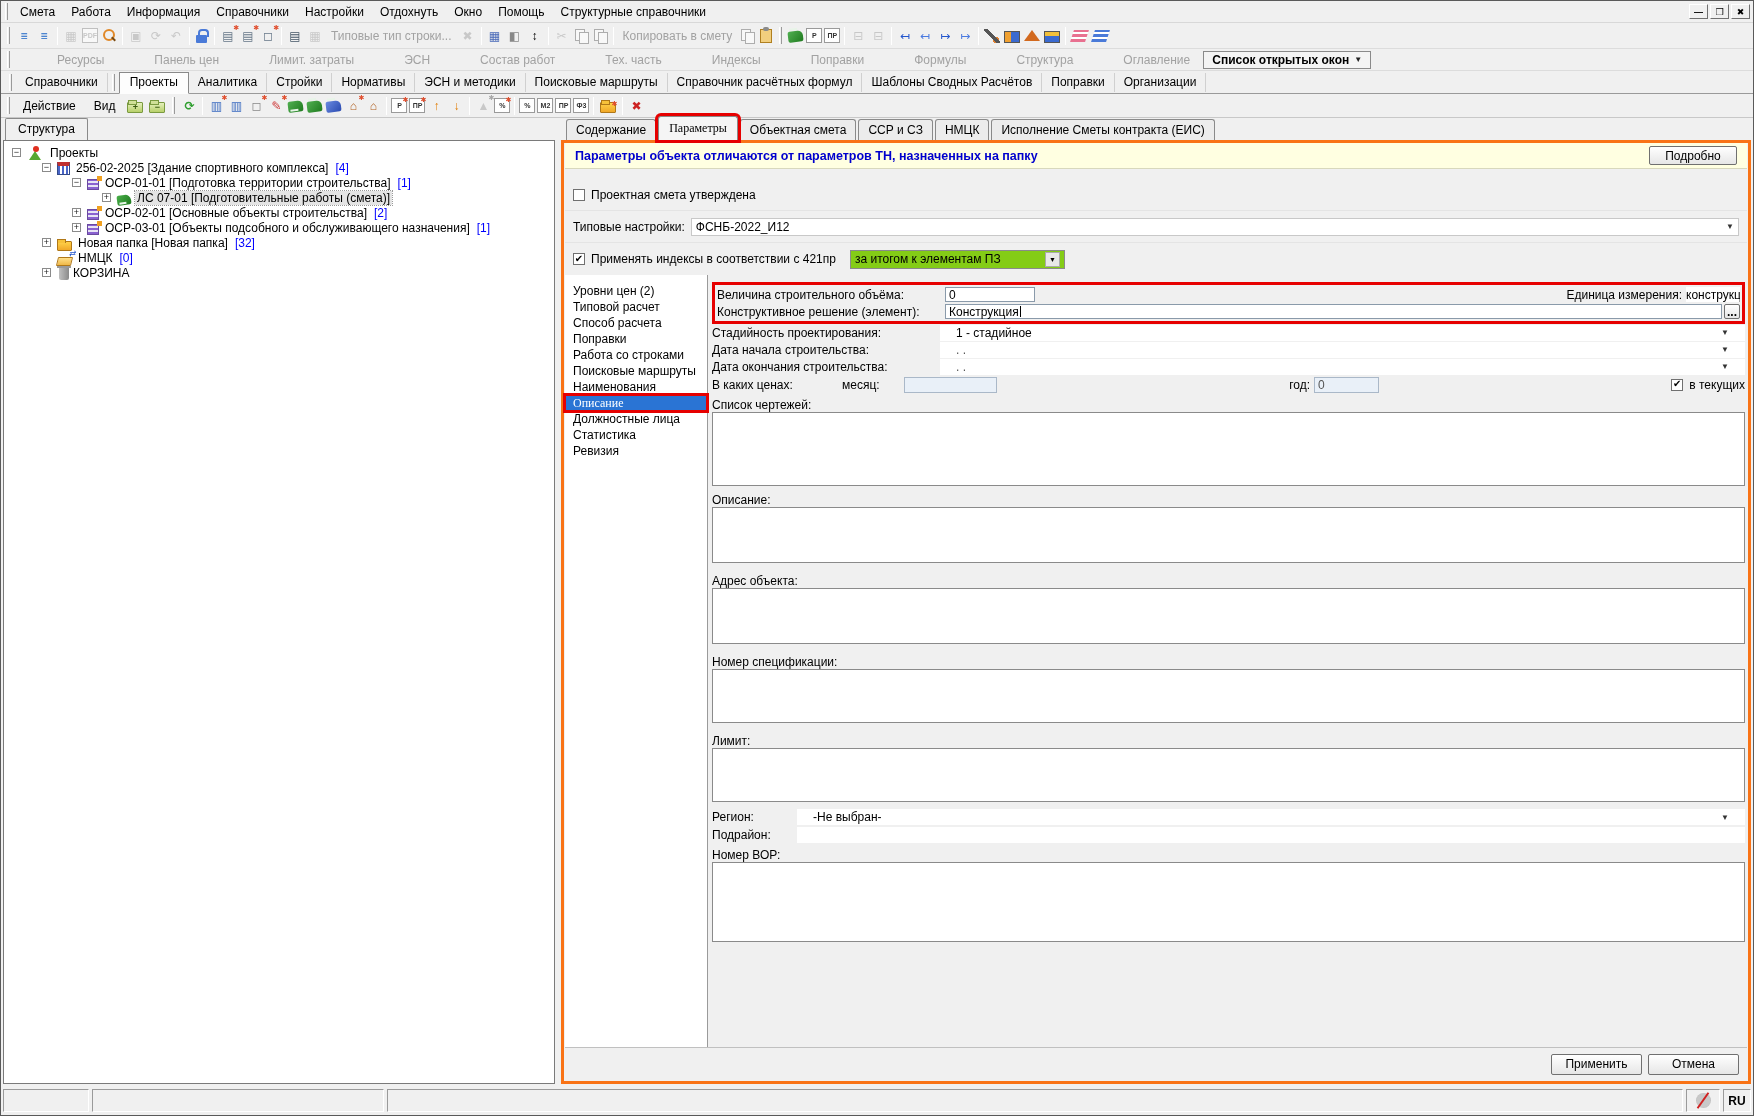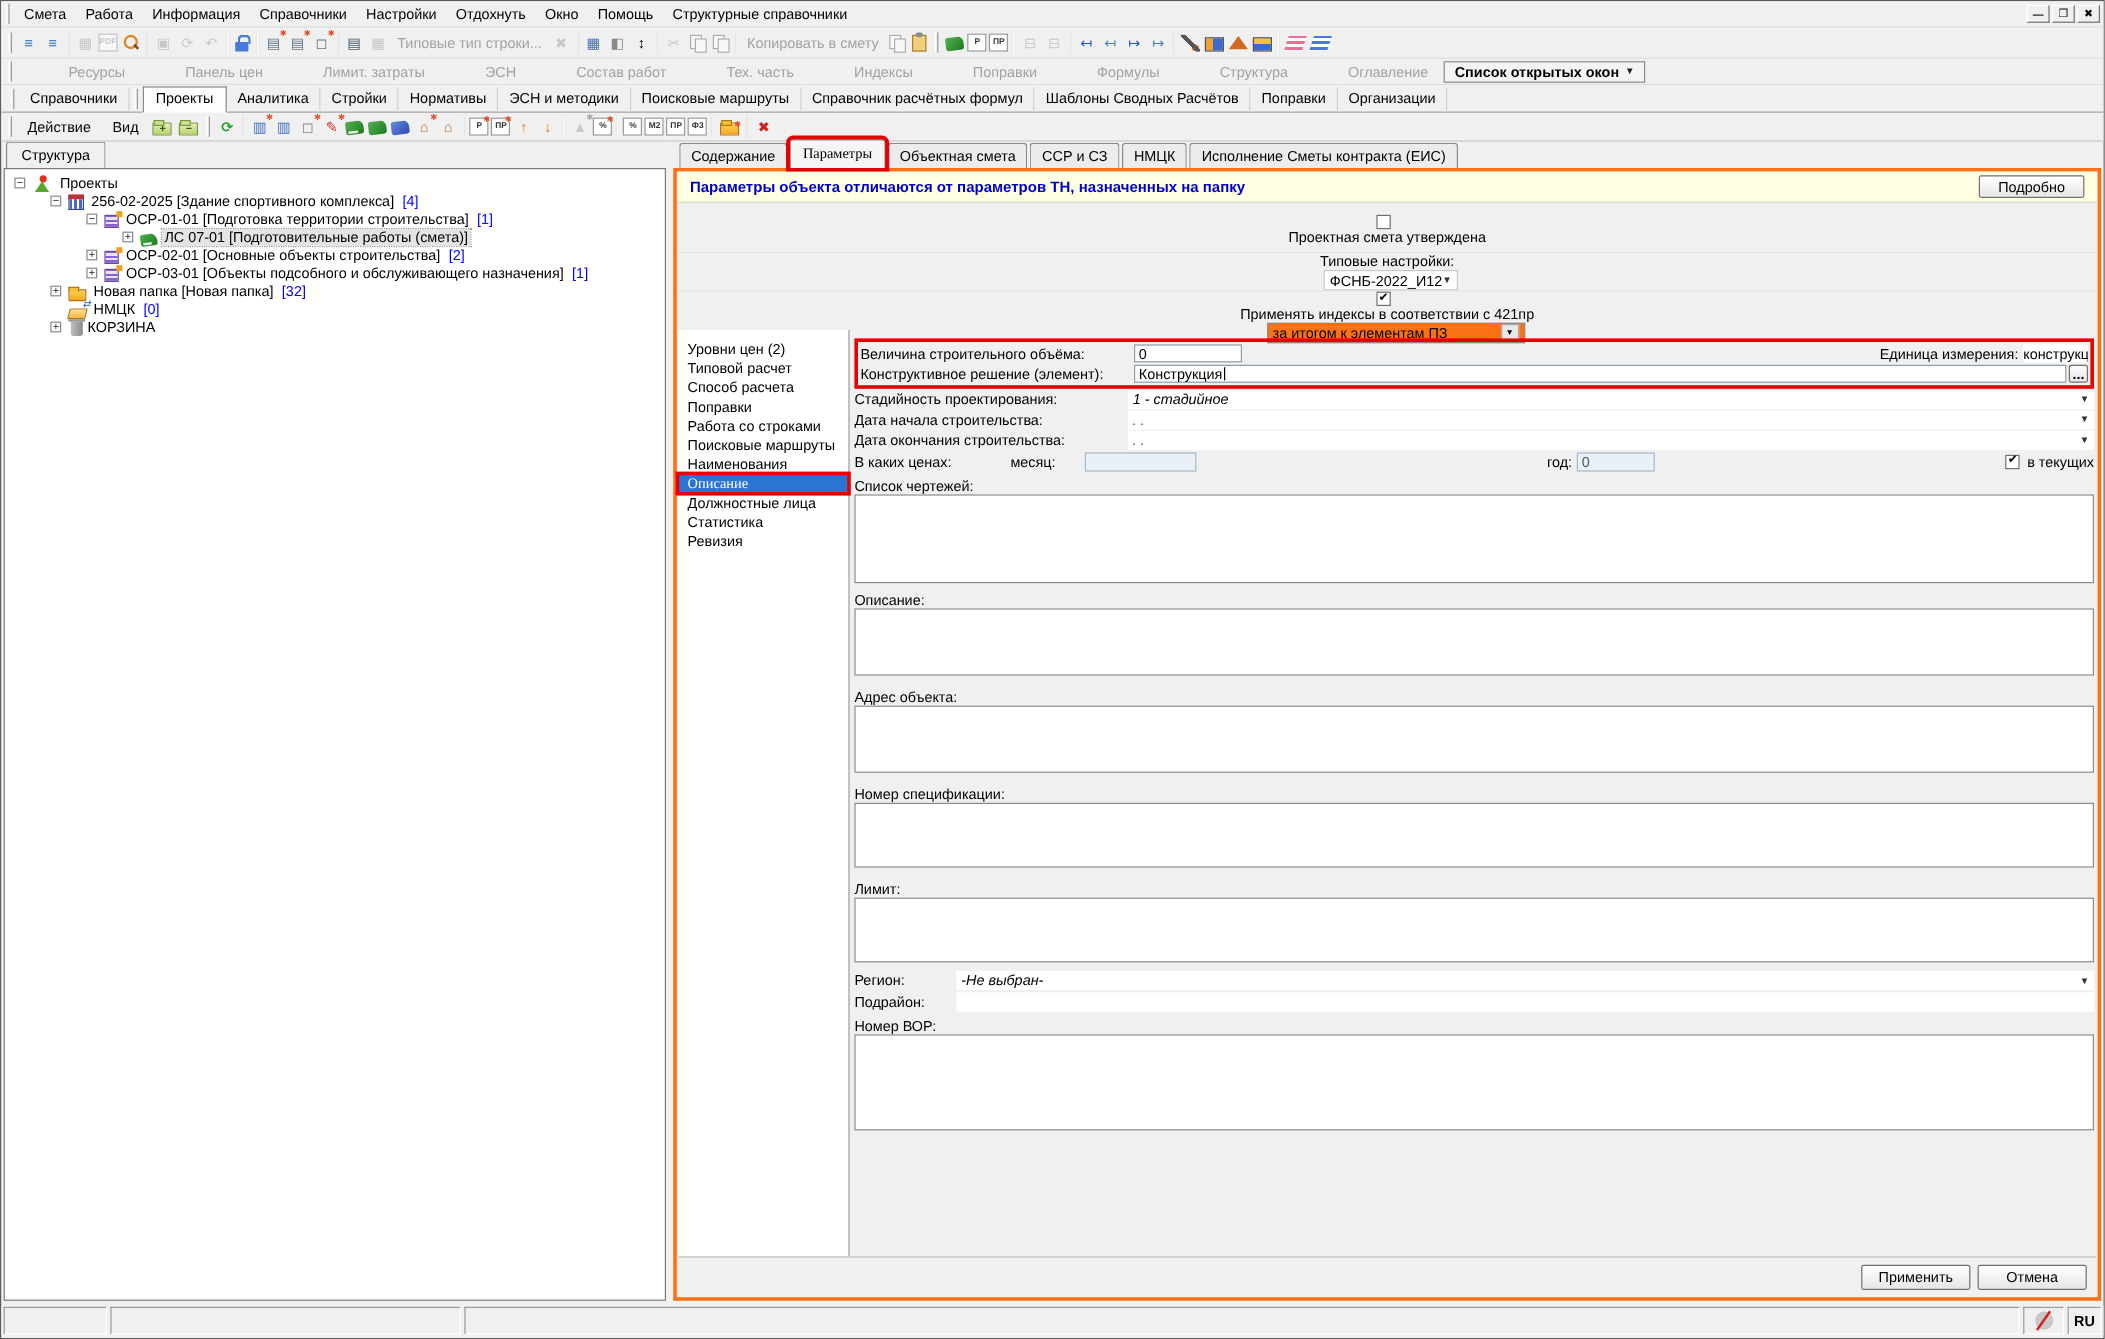--- a/index.html
+++ b/index.html
@@ -98,44 +98,44 @@
   .ptabs{position:absolute;left:5px;top:0;height:22px;display:flex;align-items:flex-end;}
   .ptab{padding:3px 9px;background:#ececec;border:1px solid #8a8a8a;border-bottom:none;border-radius:3px 3px 0 0;margin-right:2px;position:relative;}
   .ptab.active{background:#f5f5f5;padding:4px 10px;z-index:3;}
   .ann{box-shadow:0 0 0 3px #e60000;z-index:4;font-family:Liberation Serif, serif;}
   .surface{position:absolute;left:0;top:22px;right:2px;bottom:0;background:#f0f0f0;border:3px solid #f97316;}
   .banner{position:absolute;left:1px;right:1px;top:0;height:26px;background:#ffffe1;border-bottom:1px solid #d8d8bc;display:flex;align-items:center;padding:0 10px;}
   .banner-text{color:#0000cd;font-weight:bold;font-size:12.5px;}
   .btn{background:linear-gradient(#ffffff,#e6e6e6);border:1px solid #707070;border-radius:2px;display:inline-flex;align-items:center;justify-content:center;font-size:12px;}
   .details-btn{margin-left:auto;width:88px;height:19px;}
   .prows{position:absolute;left:1px;right:1px;top:26px;padding-top:10px;}
-  .p-row{height:32px;display:flex;align-items:center;padding:0 8px;border-bottom:1px solid #e4e4e4;flex-direction:column;}
+  .p-row{height:32px;display:flex;align-items:center;padding:0 8px;border-bottom:1px solid #e4e4e4;}
   .cb{width:12px;height:12px;background:#fff;border:1px solid #707070;display:inline-flex;align-items:center;justify-content:center;font-size:10px;line-height:10px;margin-right:6px;flex:none;}
   .cb.ck::before{content:"✔";margin-top:-1px;}
   .combo-wide{flex:1;height:18px;background:#fff;border:1px solid #c8c8c8;display:flex;align-items:center;padding:0 4px;margin-left:6px;}
   .combo-wide .dd,.cfield .dd{margin-left:auto;font-size:8px;color:#333;}
-  .combo-box{width:215px;height:19px;background:#f97316;border:1px solid #8a8a8a;display:flex;align-items:center;padding:0 4px;margin-left:14px;}
+  .combo-box{width:215px;height:19px;background:#84cc16;border:1px solid #8a8a8a;display:flex;align-items:center;padding:0 4px;margin-left:14px;}
   .combo-box .arrbtn{margin-left:auto;width:15px;height:15px;background:#e8e8e8;border:1px solid #aaa;display:flex;align-items:center;justify-content:center;font-size:7px;}
 
   .body-split{position:absolute;left:1px;right:1px;top:132px;bottom:34px;display:flex;}
   .nav{width:143px;background:#fff;border-right:1px solid #9a9a9a;padding-top:8px;flex:none;}
   .nitem{height:16px;display:flex;align-items:center;padding-left:8px;white-space:nowrap;}
   .nitem.sel{background:#2a74d4;color:#fff;}
   .nitem.ann{box-shadow:inset 0 0 0 0 transparent;outline:3px solid #e60000;outline-offset:-1px;}
 
   .form{flex:1;padding:0 2px 0 4px;overflow:hidden;position:relative;}
   .red-box{border:3px solid #e60000;margin-top:7px;padding:1px 2px;}
   .frow{display:flex;align-items:center;height:17px;}
   .flabel{width:228px;flex:none;}
   .fin{background:#fff;border:1px solid #8a9aaa;height:15px;display:flex;align-items:center;padding:0 3px;}
   .w90{width:90px;}
   .unit-val{width:54px;overflow:hidden;white-space:nowrap;background:#fff;height:15px;display:flex;align-items:center;flex:none;}
   .caret::after{content:"";width:1px;height:11px;background:#000;margin-left:1px;}
   .dots-btn{width:16px;height:15px;margin-left:2px;flex:none;font-weight:bold;line-height:6px;}
-  .cfield{background:#fff;height:16px;display:flex;align-items:center;flex:1;padding:0 4px;font-style:italic;}
+  .cfield{background:#fff;height:16px;display:flex;align-items:center;flex:1;padding:0 16px;}
   .muted{color:#555;}
   .fin-month{background:#e9f0f8;border:1px solid #aab8c8;height:16px;display:flex;align-items:center;padding:0 3px;}
   .talabel{height:15px;display:flex;align-items:flex-end;margin-top:3px;}
   .ta{background:#fff;border:1px solid #8a8a8a;width:100%;}
   .spacer{flex:1;}
   .btnbar{position:absolute;left:1px;right:1px;bottom:1px;height:33px;border-top:1px solid #c0c0c0;display:flex;align-items:center;justify-content:flex-end;gap:6px;padding-right:8px;background:#f0f0f0;}
   .action-btn{width:91px;height:21px;}
 
   
   .statusbar{position:absolute;left:0;right:0;bottom:2px;height:25px;display:flex;gap:3px;align-items:stretch;padding:1px 2px;background:#f0f0f0;}

